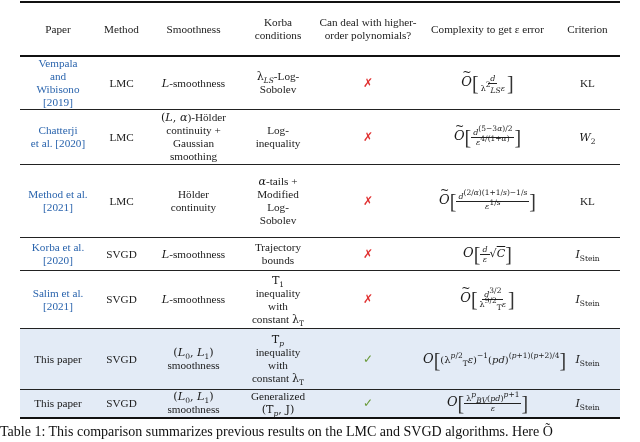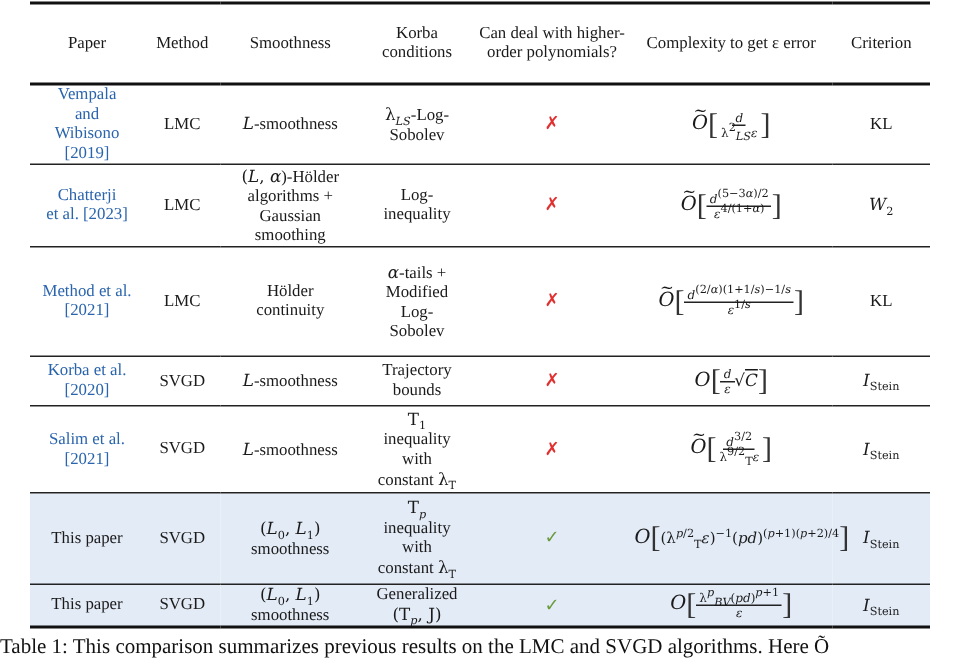--- a/index.html
+++ b/index.html
@@ -80,25 +80,25 @@
         <span class="bigO tilde">O</span><span class="brk">[</span><span class="frac math">
             <span class="num mathi">d</span>
             <span class="den">λ<sup>2</sup><sub class="mathi">LS</sub><i>ε</i></span>
           </span><span class="brk">]</span>
       </td>
       <td>KL</td>
     </tr>
 
     <tr class="r2">
       <td>
-        <a class="cite"><span>Chatterji</span><br><span>et al. [2023]</span></a>
+        <a class="cite"><span>Chatterji</span><br><span>et al. [2020]</span></a>
       </td>
       <td>LMC</td>
       <td>
-        <span class="math">(<i>L</i>, <i>α</i></span><span>)-Hölder</span><br><span>algorithms +</span><br><span>Gaussian</span><br><span>smoothing</span>
+        <span class="math">(<i>L</i>, <i>α</i></span><span>)-Hölder</span><br><span>continuity +</span><br><span>Gaussian</span><br><span>smoothing</span>
       </td>
       <td><span>Log-</span><br><span>inequality</span></td>
       <td><span class="cross">✗</span></td>
       <td>
         <span class="bigO tilde">O</span><span class="brk">[</span><span class="frac math">
             <span class="num"><i>d</i><sup>(5−3<i>α</i>)/2</sup></span>
             <span class="den"><i>ε</i><sup>4/(1+<i>α</i>)</sup></span>
           </span><span class="brk">]</span>
       </td>
       <td><span class="math mathi">W</span><sub class="math">2</sub></td>

